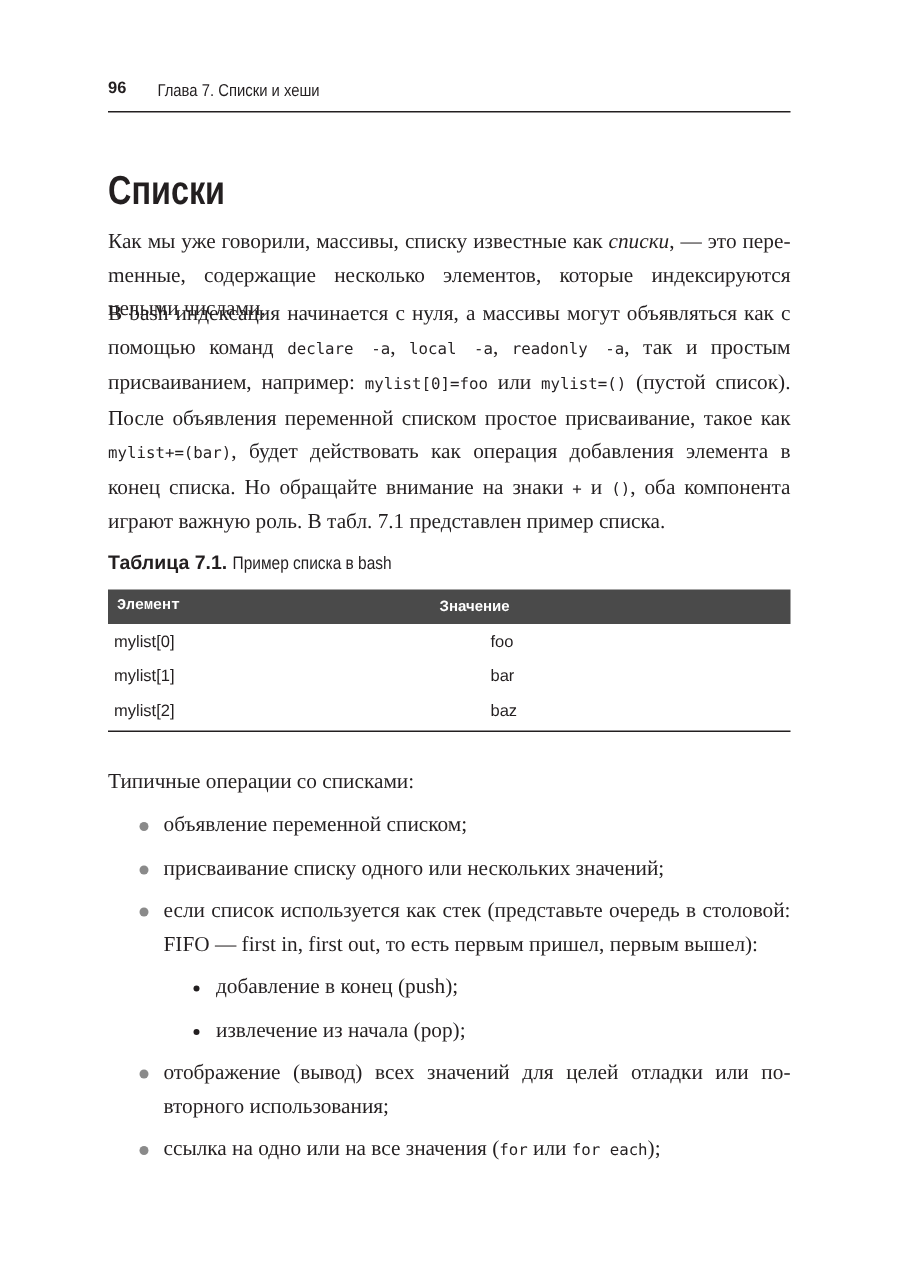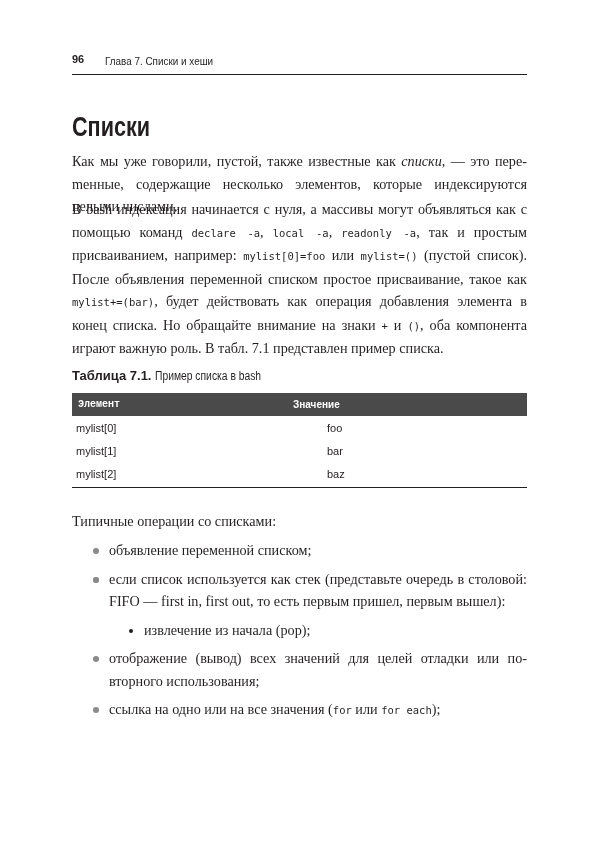--- a/index.html
+++ b/index.html
@@ -45,21 +45,21 @@
 
 <div class="page">
 
   <div class="running-head">
     <span class="page-num">96</span>
     <span class="chapter">Глава 7. Списки и хеши</span>
   </div>
 
   <div class="h1">Списки</div>
 
-  <p class="para p1" style="margin:0;"><span>Как мы уже говорили, пустой, также известные как </span><i>списки</i><span>, — это пере­mенные, содержащие несколько элементов, которые индексируются целыми числами.</span></p>
+  <p class="para p1" style="margin:0;"><span>Как мы уже говорили, массивы, списку известные как </span><i>списки</i><span>, — это пере­mенные, содержащие несколько элементов, которые индексируются целыми числами.</span></p>
 
   <p class="para p2" style="margin:0;"><span>В bash индексация начинается с нуля, а массивы могут объявляться как с помощью команд </span><span class="mono">declare -a</span><span>, </span><span class="mono">local -a</span><span>, </span><span class="mono">readonly -a</span><span>, так и простым присваиванием, например: </span><span class="mono">mylist[0]=foo</span><span> или </span><span class="mono">mylist=()</span><span> (пустой список). После объявления переменной списком простое присваивание, такое как </span><span class="mono">mylist+=(bar)</span><span>, будет действовать как операция добавления элемента в конец списка. Но обращайте внимание на знаки </span><span class="mono">+</span><span> и </span><span class="mono">()</span><span>, оба компонента играют важную роль. В табл. 7.1 представлен пример списка.</span></p>
 
   <div class="caption">
     <span class="lbl">Таблица 7.1.</span>
     <span class="txt">Пример списка в bash</span>
   </div>
 
   <div class="table">
     <div class="thead">
@@ -83,25 +83,30 @@
 
   <p class="para intro" style="margin:0;">Типичные операции со списками:</p>
 
   <ul class="list" style="top:539px;">
     <li>
       <span class="bullet"></span>
       <span>объявление переменной списком;</span>
     </li>
     <li>
       <span class="bullet"></span>
+      <span>присваивание списку одного или нескольких значений;</span>
     </li>
     <li>
       <span class="bullet"></span>
       <span>если список используется как стек (представьте очередь в столо­вой: FIFO — first in, first out, то есть первым пришел, первым вы­шел):</span>
       <ul class="sublist">
+        <li style="position:relative;">
+          <span class="dot"></span>
+          <span>добавление в конец (push);</span>
+        </li>
         <li style="position:relative;">
           <span class="dot"></span>
           <span>извлечение из начала (pop);</span>
         </li>
       </ul>
     </li>
     <li>
       <span class="bullet"></span>
       <span>отображение (вывод) всех значений для целей отладки или по­вторного использования;</span>
     </li>

